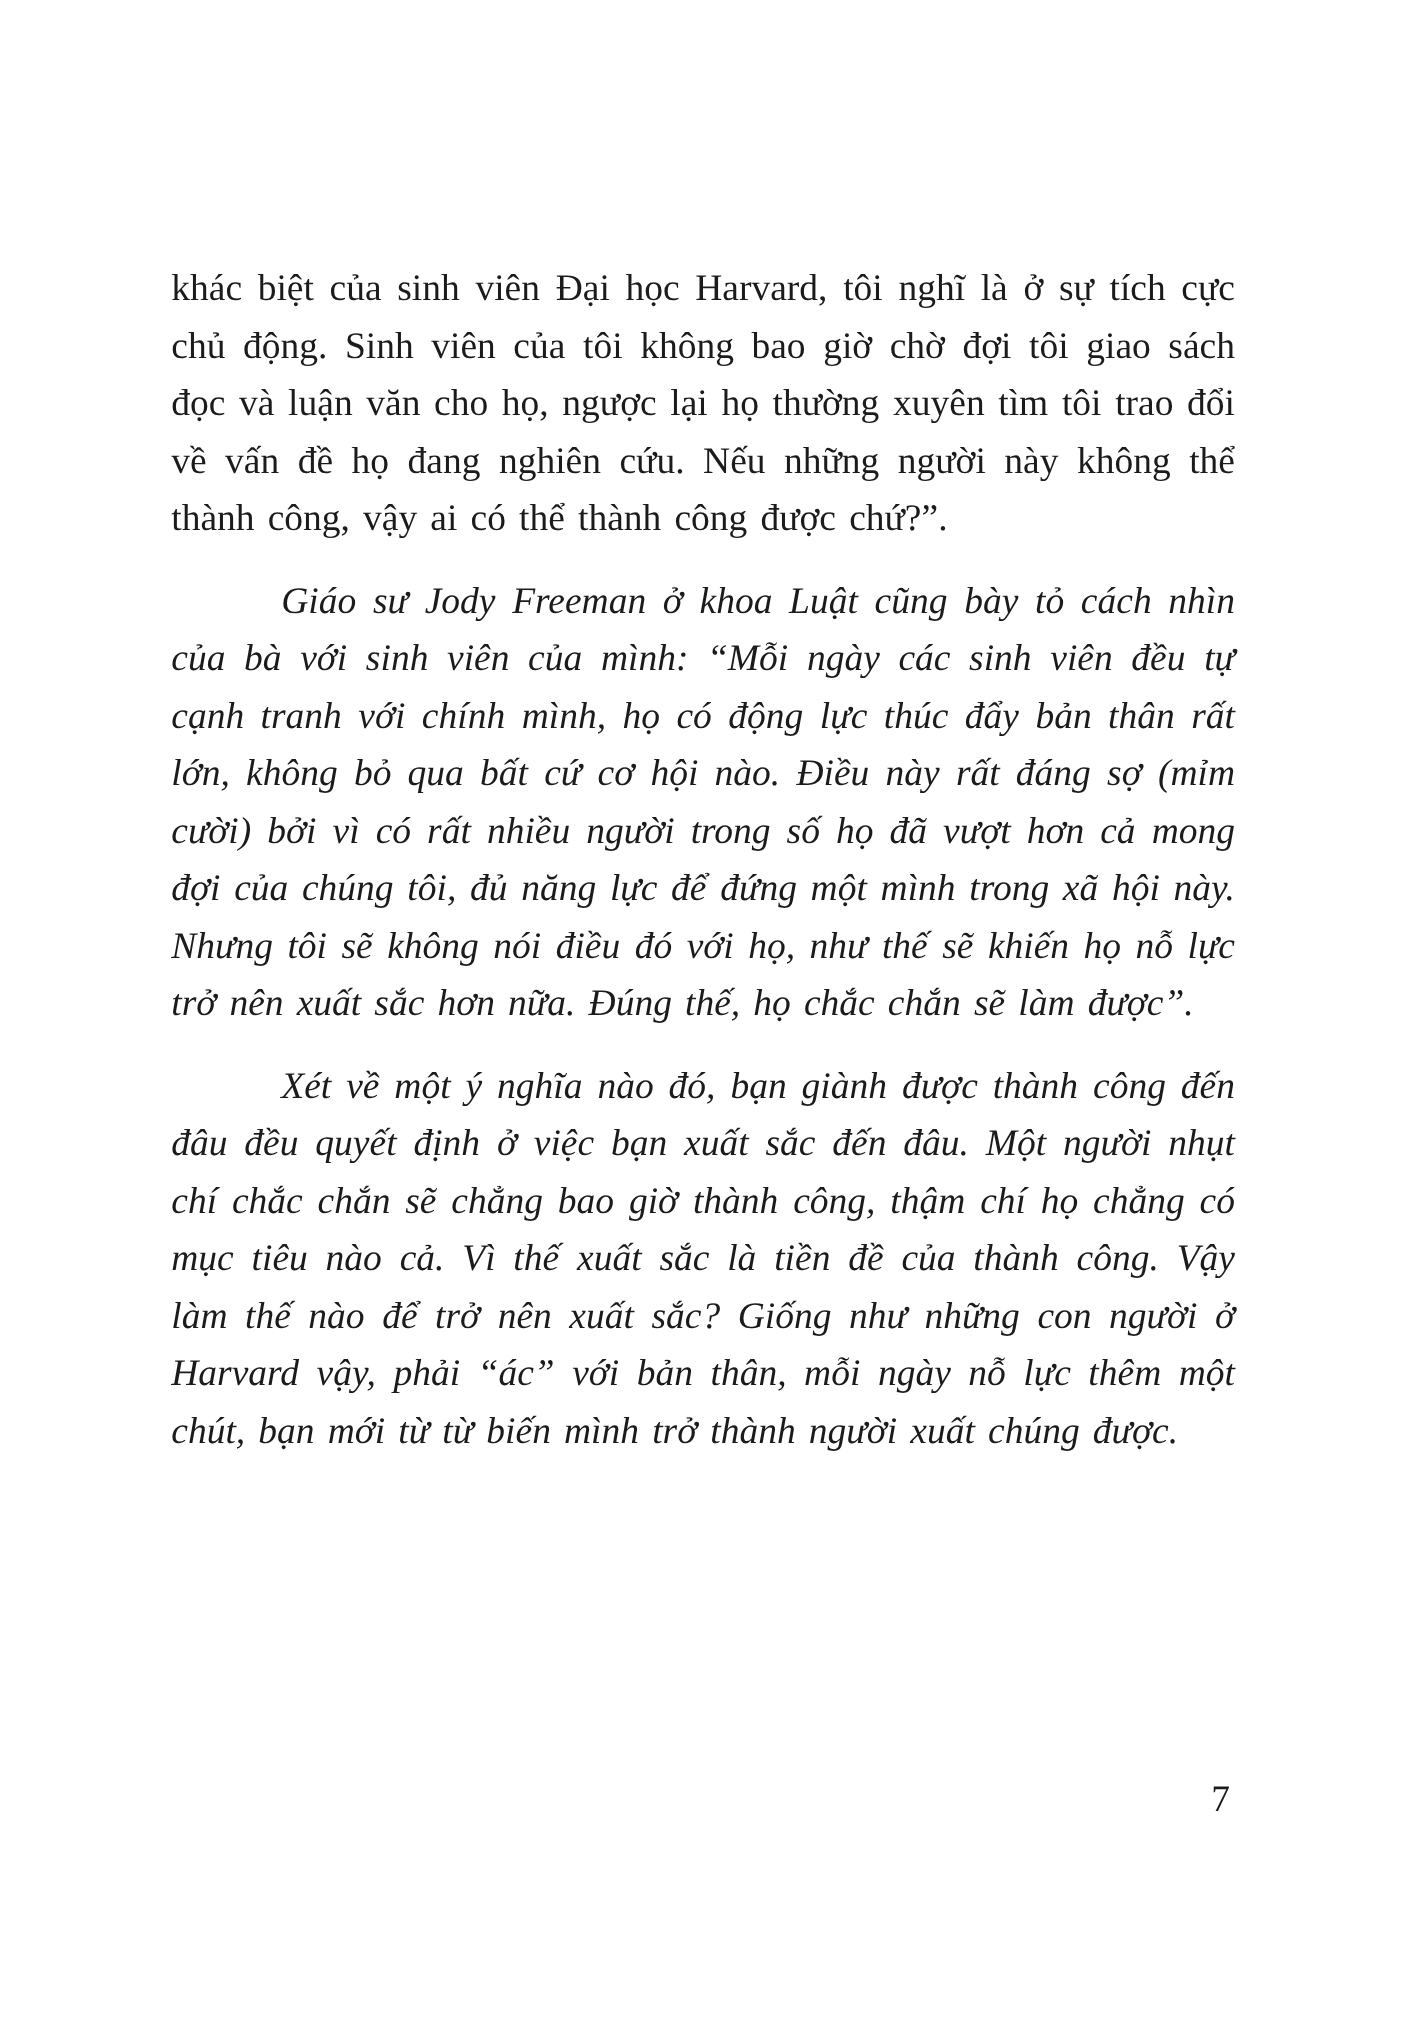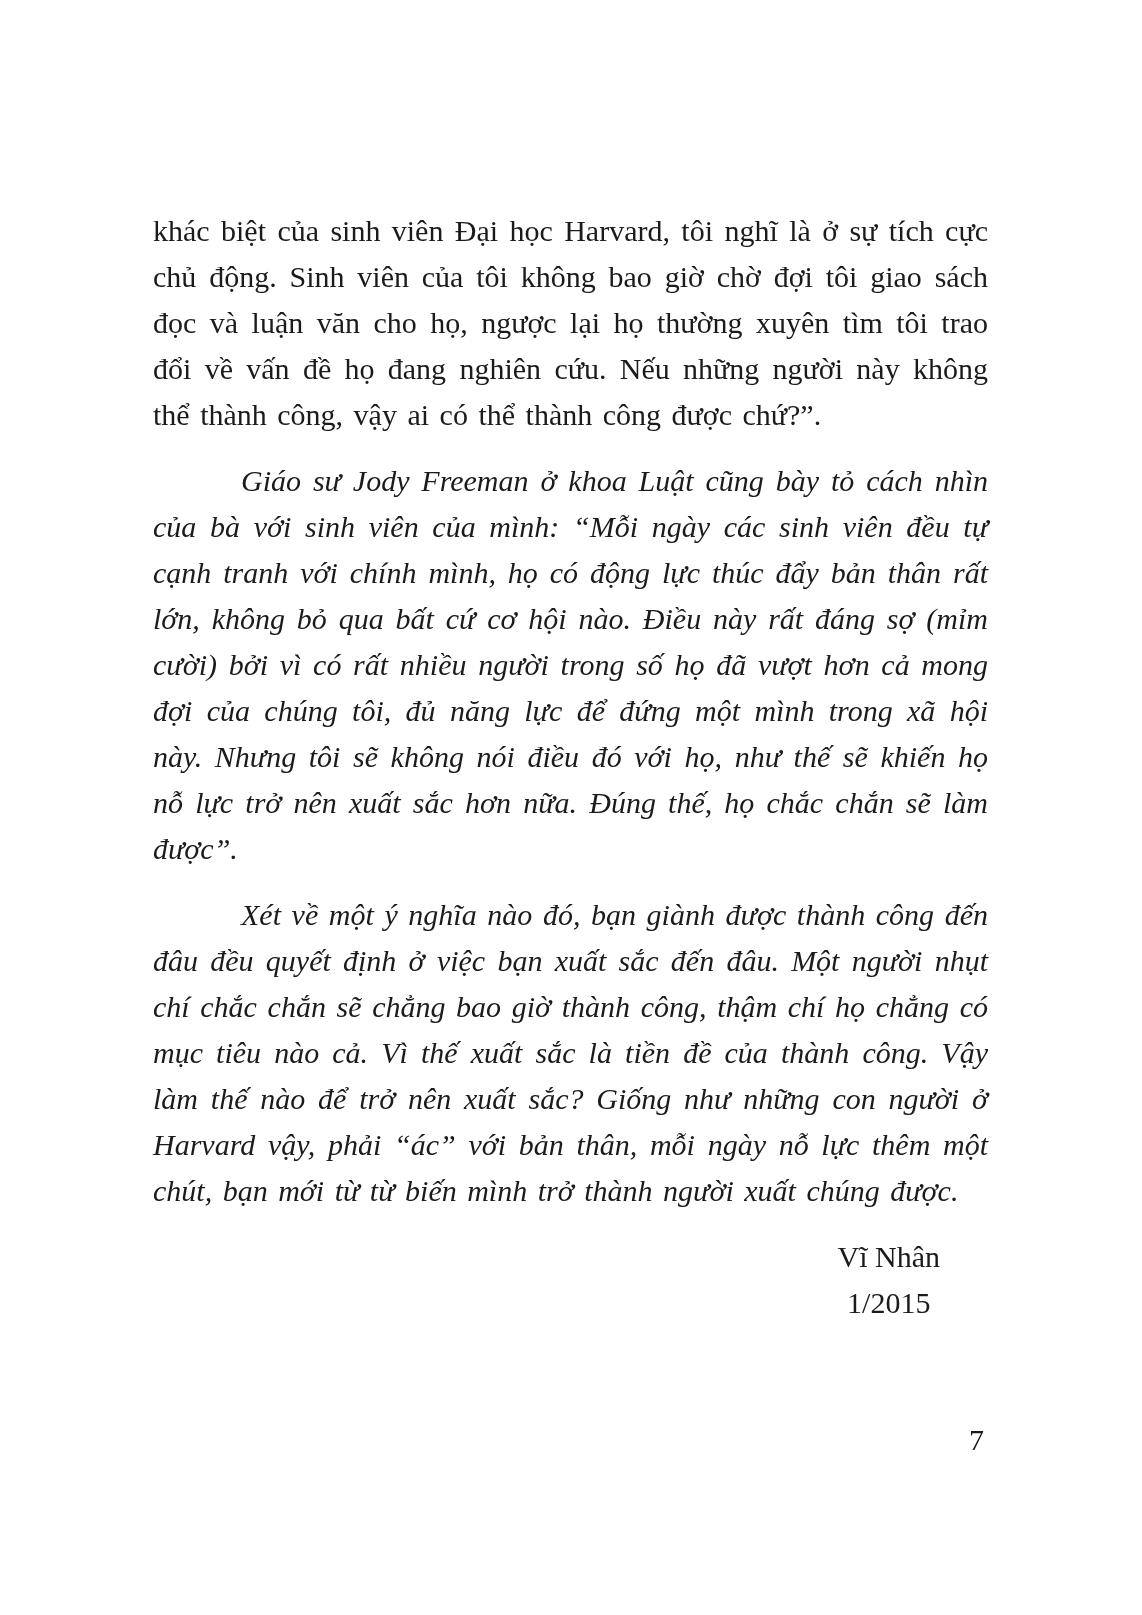--- a/index.html
+++ b/index.html
@@ -19,21 +19,21 @@
       position: absolute;
       left: 137px;
       top: 208px;
       width: 851px;
     }
     .para {
       font-size: 30px;
       line-height: 46px;
       text-align: justify;
       word-spacing: 3px;
-      margin: 0 0 20px 16px;
+      margin: 0 0 20px 0;
     }
     .para.indent {
       text-indent: 88px;
       font-style: italic;
     }
     .signature {
       text-align: right;
       margin-top: 16px;
       padding-right: 48px;
     }
@@ -53,21 +53,15 @@
     }
   </style>
 </head>
 <body>
 
 <div class="page-content">
   <p class="para">khác biệt của sinh viên Đại học Harvard, tôi nghĩ là ở sự tích cực chủ động. Sinh viên của tôi không bao giờ chờ đợi tôi giao sách đọc và luận văn cho họ, ngược lại họ thường xuyên tìm tôi trao đổi về vấn đề họ đang nghiên cứu. Nếu những người này không thể thành công, vậy ai có thể thành công được chứ?”.</p>
   <p class="para indent">Giáo sư Jody Freeman ở khoa Luật cũng bày tỏ cách nhìn của bà với sinh viên của mình: “Mỗi ngày các sinh viên đều tự cạnh tranh với chính mình, họ có động lực thúc đẩy bản thân rất lớn, không bỏ qua bất cứ cơ hội nào. Điều này rất đáng sợ (mỉm cười) bởi vì có rất nhiều người trong số họ đã vượt hơn cả mong đợi của chúng tôi, đủ năng lực để đứng một mình trong xã hội này. Nhưng tôi sẽ không nói điều đó với họ, như thế sẽ khiến họ nỗ lực trở nên xuất sắc hơn nữa. Đúng thế, họ chắc chắn sẽ làm được”.</p>
   <p class="para indent">Xét về một ý nghĩa nào đó, bạn giành được thành công đến đâu đều quyết định ở việc bạn xuất sắc đến đâu. Một người nhụt chí chắc chắn sẽ chẳng bao giờ thành công, thậm chí họ chẳng có mục tiêu nào cả. Vì thế xuất sắc là tiền đề của thành công. Vậy làm thế nào để trở nên xuất sắc? Giống như những con người ở Harvard vậy, phải “ác” với bản thân, mỗi ngày nỗ lực thêm một chút, bạn mới từ từ biến mình trở thành người xuất chúng được.</p>
 
-  <div class="signature">
-    <div class="signature-inner">
-      <div>Vĩ Nhân</div>
-      <div>1/2015</div>
-    </div>
-  </div>
 </div>
 
 <div class="page-number">7</div>
 
 </body></html>

